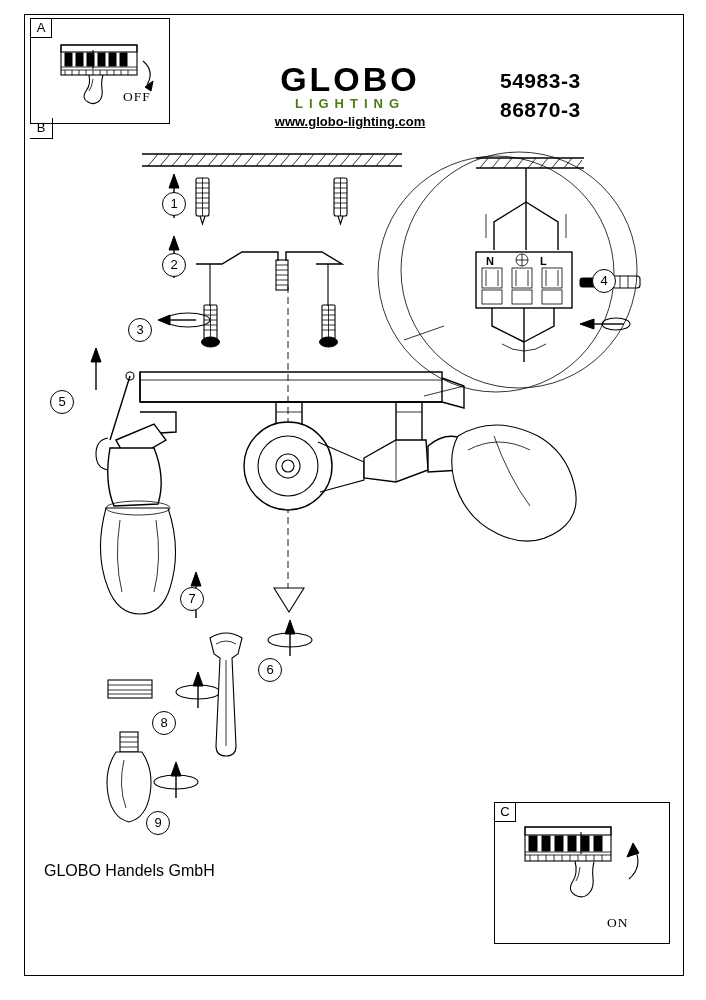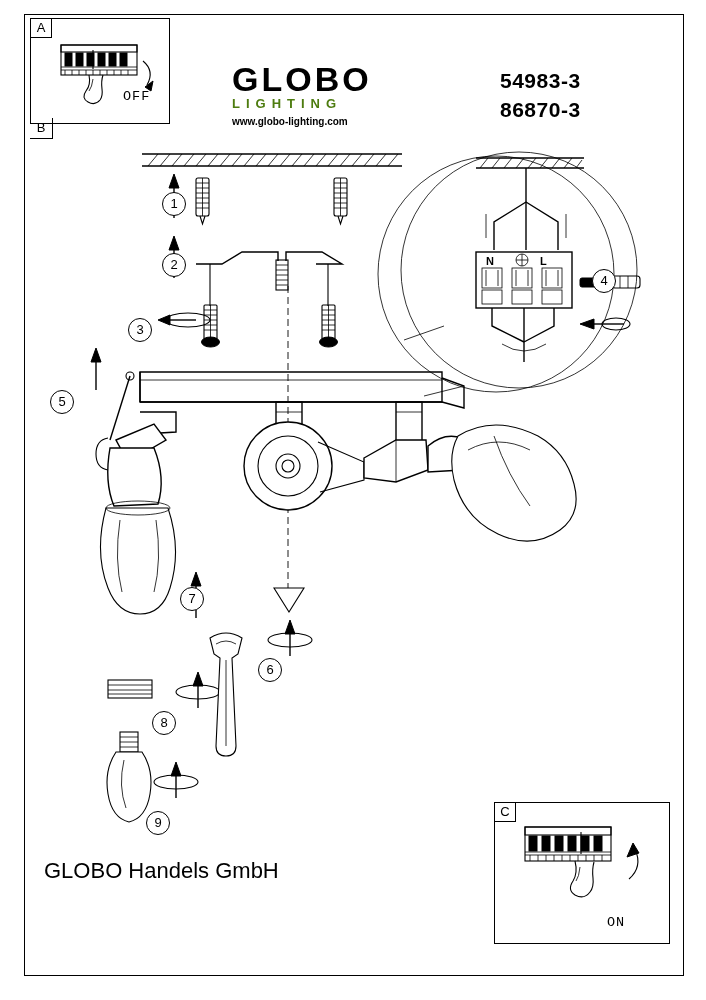--- a/index.html
+++ b/index.html
@@ -1,30 +1,30 @@
 <!DOCTYPE html>
 <html><head>
 <meta charset="utf-8">
 <style>
   html,body{margin:0;padding:0;background:#ffffff;}
   body{width:706px;height:1000px;font-family:"Liberation Sans",sans-serif;color:#000;}
   #sheet{position:relative;width:706px;height:1000px;overflow:hidden;background:#fff;}
   .frame{position:absolute;left:24px;top:14px;width:658px;height:960px;border:1.5px solid #000;}
   .panel{position:absolute;border:1.5px solid #000;background:#fff;}
   .panel-letter{position:absolute;left:0;top:0;width:20px;height:18px;border-right:1.5px solid #000;border-bottom:1.5px solid #000;font-size:13px;line-height:18px;text-align:center;font-family:"Liberation Sans",sans-serif;}
-  .brand{position:absolute;left:232px;top:62px;width:236px;text-align:left;}
+  .brand{position:absolute;left:232px;top:62px;width:236px;text-align:center;}
   .brand .g{font-size:34px;font-weight:bold;letter-spacing:3px;line-height:34px;font-family:"Liberation Sans",sans-serif;}
   .brand .l{font-size:13px;font-weight:bold;letter-spacing:6px;line-height:16px;color:#4d7c0f;}
-  .brand .u{font-size:10px;font-weight:bold;line-height:16px;margin-top:2px;}
+  .brand .u{font-size:13px;font-weight:bold;line-height:16px;margin-top:2px;text-decoration:underline;}
   .codes{position:absolute;left:500px;top:66px;width:160px;text-align:left;}
   .codes div{font-size:21px;font-weight:bold;line-height:29px;letter-spacing:0.5px;}
   .addr{position:absolute;left:44px;top:858px;}
-  .addr div{font-size:22px;line-height:26px;}
+  .addr div{font-size:16px;line-height:26px;}
   .num{position:absolute;width:22px;height:22px;border:1.5px solid #000;border-radius:50%;font-size:13px;line-height:21px;text-align:center;background:#fff;font-family:"Liberation Sans",sans-serif;}
-  .onoff{position:absolute;font-size:13.5px;font-family:Liberation Mono, monospace;letter-spacing:1px;}
+  .onoff{position:absolute;font-size:13.5px;font-family:Liberation Serif, serif;letter-spacing:1px;}
   svg{display:block;}
   .st{fill:none;stroke:#000;stroke-width:1.4;}
   .st2{fill:none;stroke:#000;stroke-width:1.1;}
   .thin{fill:none;stroke:#000;stroke-width:0.8;}
   .dash{fill:none;stroke:#000;stroke-width:0.9;stroke-dasharray:7 4;}
   .filled{fill:#000;stroke:#000;stroke-width:1;}
   .lbl{font-size:11px;font-weight:bold;font-family:"Liberation Sans",sans-serif;}
 </style>
 </head>
 <body>

